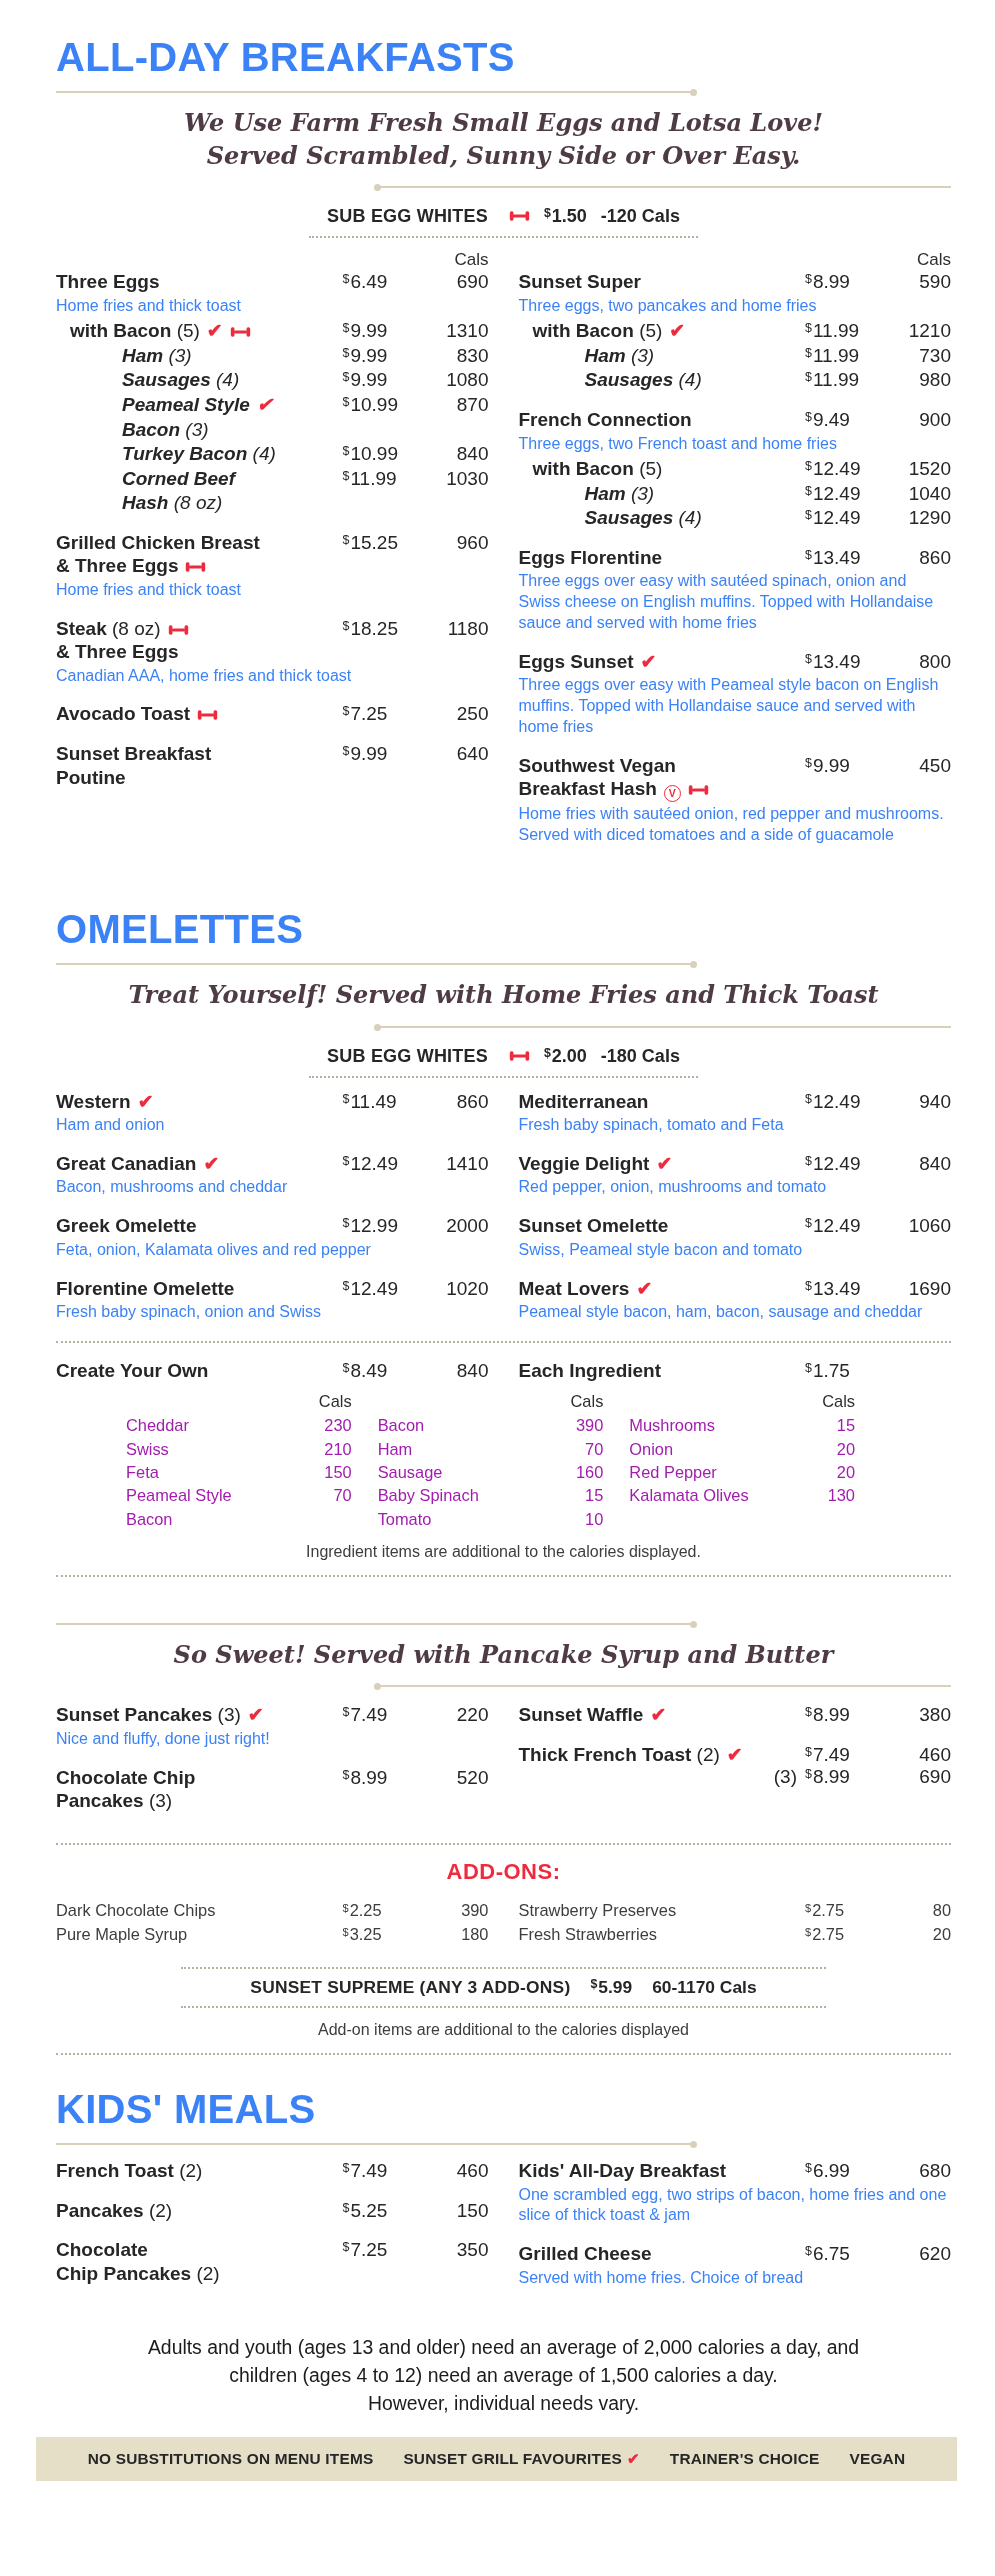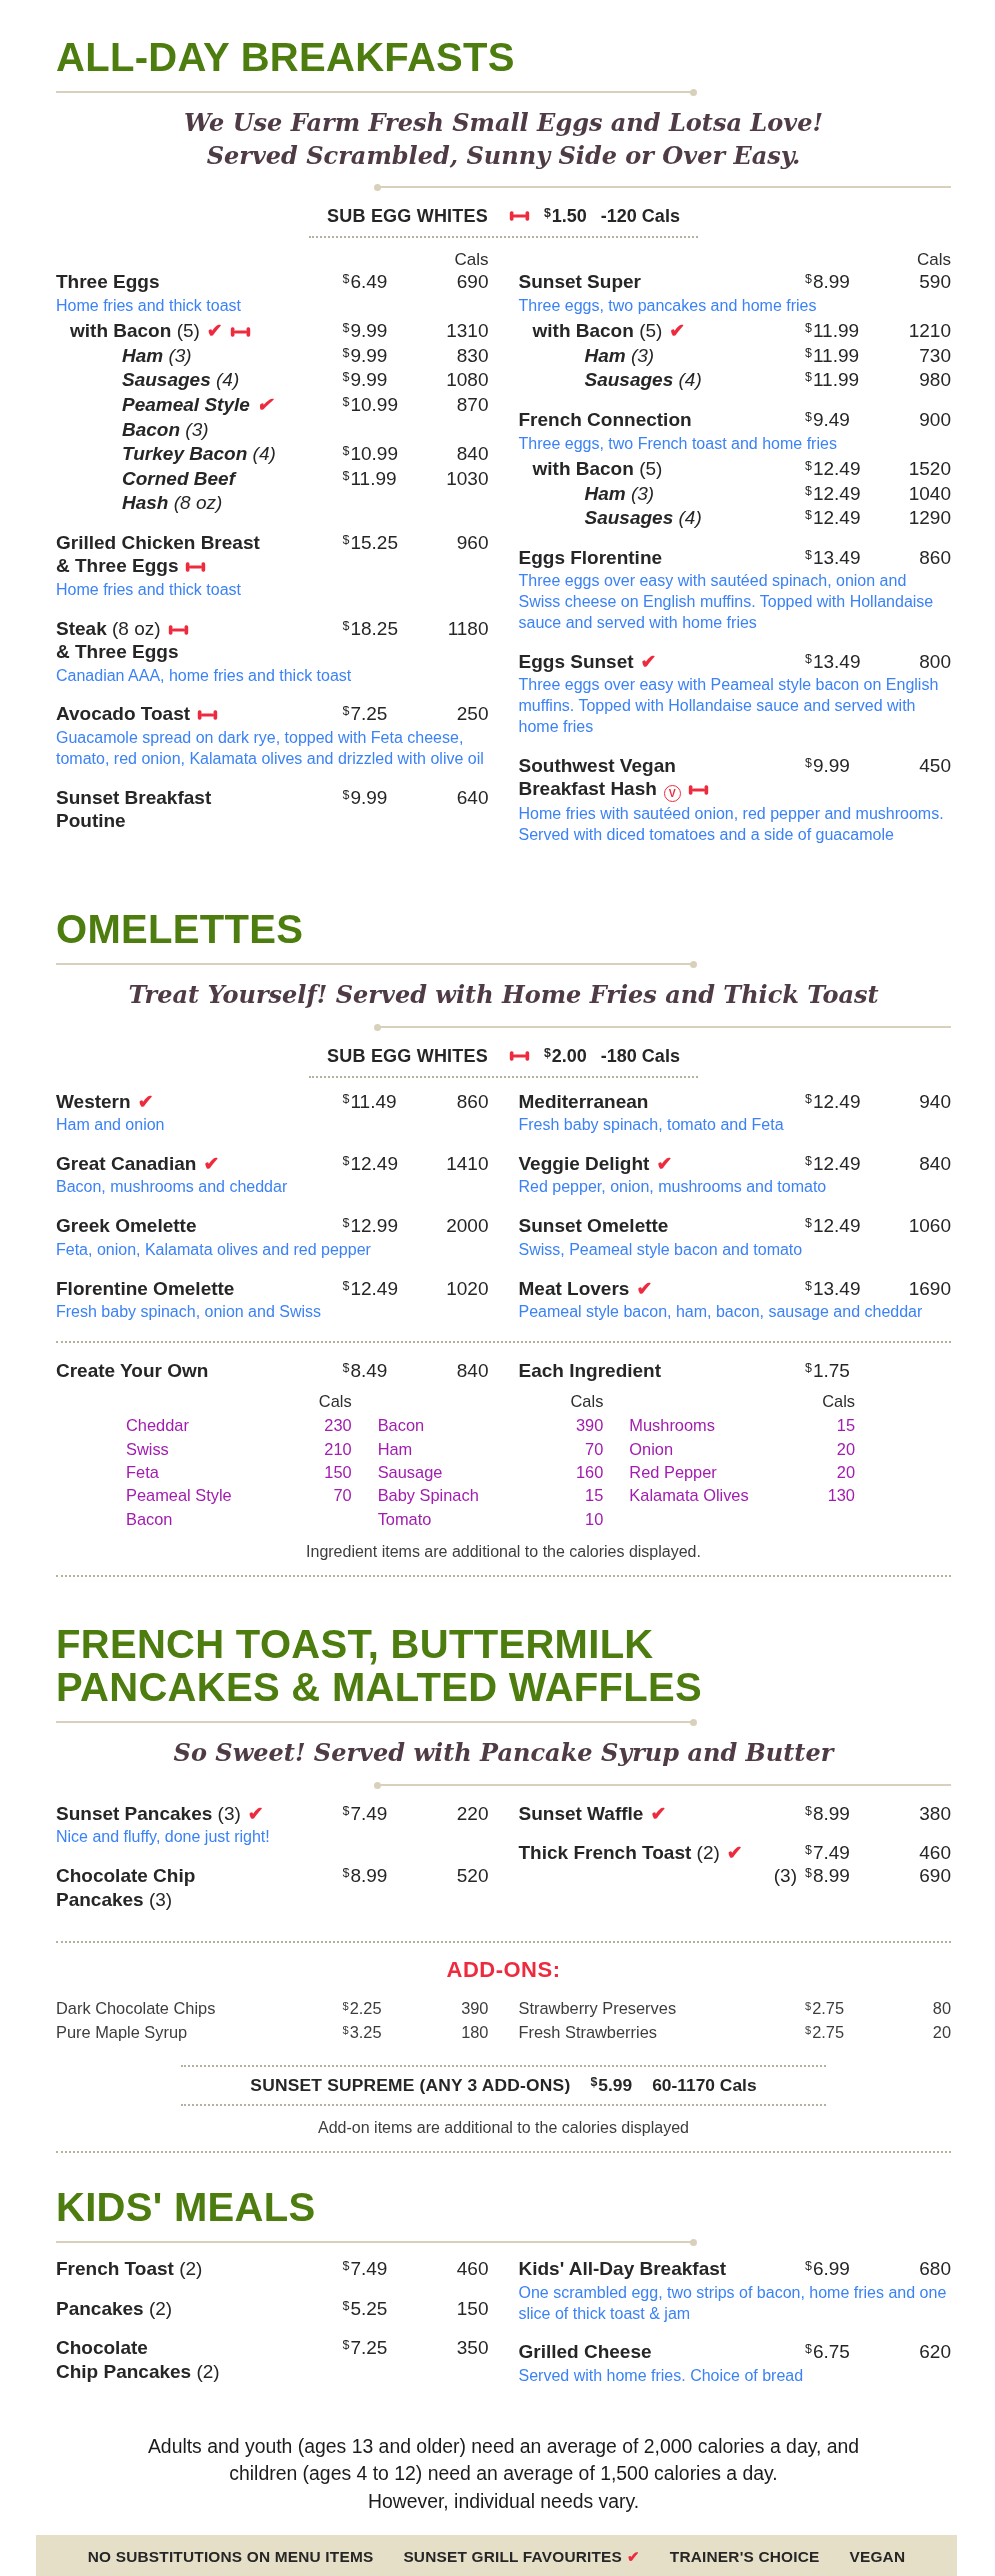--- a/index.html
+++ b/index.html
@@ -1,19 +1,19 @@
 <!DOCTYPE html>
 <html><head>
 <meta charset="utf-8">
 <style>
   html,body{margin:0;padding:0;background:#ffffff;}
   body{width:995px;min-height:2576px;font-family:"Liberation Sans",sans-serif;color:#262626;}
   .page{padding:36px 44px 26px 56px;}
 
-  .stitle{color:#4d7c0f;font-size:40px;font-weight:700;line-height:1.08;margin:0;letter-spacing:0.3px;}
+  .stitle{color:#3b82f6;font-size:40px;font-weight:700;line-height:1.08;margin:0;letter-spacing:0.3px;}
   .rule{position:relative;height:2px;background:#d8d0ba;width:637px;margin:12px 0 14px;}
   .rule::after{content:'';position:absolute;right:-4px;top:-2px;width:7px;height:7px;border-radius:50%;background:#d8d0ba;}
   .trule{position:relative;height:2px;background:#d8d0ba;width:64%;margin:14px 0 16px auto;}
   .trule::before{content:'';position:absolute;left:-4px;top:-2px;width:7px;height:7px;border-radius:50%;background:#d8d0ba;}
   .tagline{font-family:"DejaVu Serif",serif;font-style:italic;font-weight:700;color:#4e3b46;font-size:24px;text-align:center;line-height:1.35;}
 
   .subnote{display:flex;justify-content:center;margin:2px 0 12px;}
   .subnote-inner{display:inline-flex;align-items:baseline;gap:14px;padding:2px 18px 9px;border-bottom:2px dotted #b6b19e;}
   .sn-label{font-weight:700;font-size:18px;letter-spacing:0.2px;}
   .sn-cals{font-weight:700;font-size:18px;}
@@ -193,21 +193,20 @@
             <div class="item">
               <div class="irow">
                 <div class="ncell"><span class="nwrap">Avocado Toast<svg viewBox="0 0 26 14" width="21" height="12" class="ic-db">
                       <rect x="1" y="1.2" width="4.6" height="11.6" rx="2" fill="#ee2b3e"></rect>
                       <rect x="20.4" y="1.2" width="4.6" height="11.6" rx="2" fill="#ee2b3e"></rect>
                       <rect x="4.8" y="5.1" width="16.4" height="3.8" rx="2" fill="#ee2b3e"></rect>
                     </svg></span></div>
                 <span class="price"><span class="dol">$</span>7.25</span>
                 <span class="cals">250</span>
               </div>
-              <p class="desc">Guacamole spread on dark rye, topped with Feta cheese, tomato, red onion, Kalamata olives and drizzled with olive oil</p>
             </div>
             <div class="item">
               <div class="irow">
                 <div class="ncell"><span class="nwrap">Sunset Breakfast</span></div>
                 <span class="price"><span class="dol">$</span>9.99</span>
                 <span class="cals">640</span>
               </div>
               <div class="irow">
                 <div class="ncell"><span class="nwrap">Poutine</span></div>
                 <span class="price"></span>
@@ -508,21 +507,20 @@
                 </div>
               </div>
             </div>
         </div>
       </div>
       <p class="ing-note">Ingredient items are additional to the calories displayed.</p>
     </div>
   </section>
 
   <section class="sec gap">
-    <h1 class="stitle"><span>FRENCH TOAST, BUTTERMILK</span><br><span>PANCAKES &amp; MALTED WAFFLES</span></h1>
     <div class="rule"></div>
     <div class="tagline">So Sweet! Served with Pancake Syrup and Butter</div>
     <div class="trule"></div>
     <div class="columns">
       <div class="col">
           <div class="item">
             <div class="irow">
               <div class="ncell"><span class="nwrap"><span>Sunset Pancakes </span><span class="qty">(3)</span><span class="ic-check">✔</span></span></div>
               <span class="price"><span class="dol">$</span>7.49</span>
               <span class="cals">220</span>

